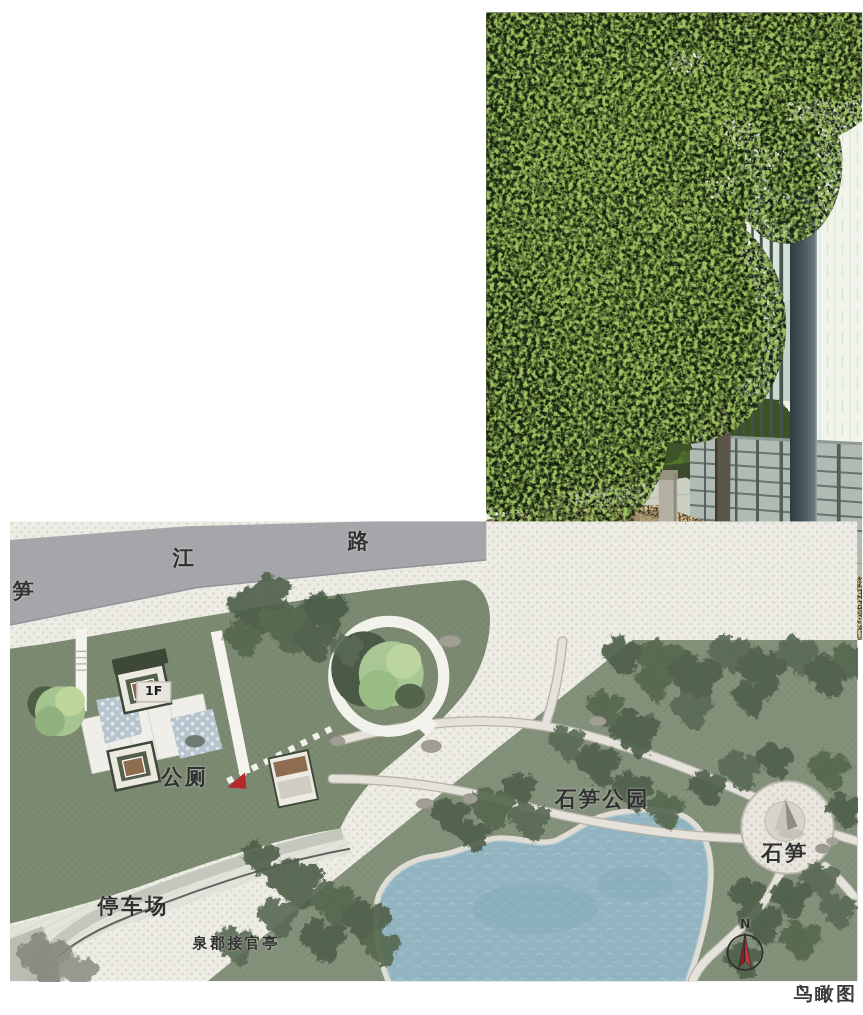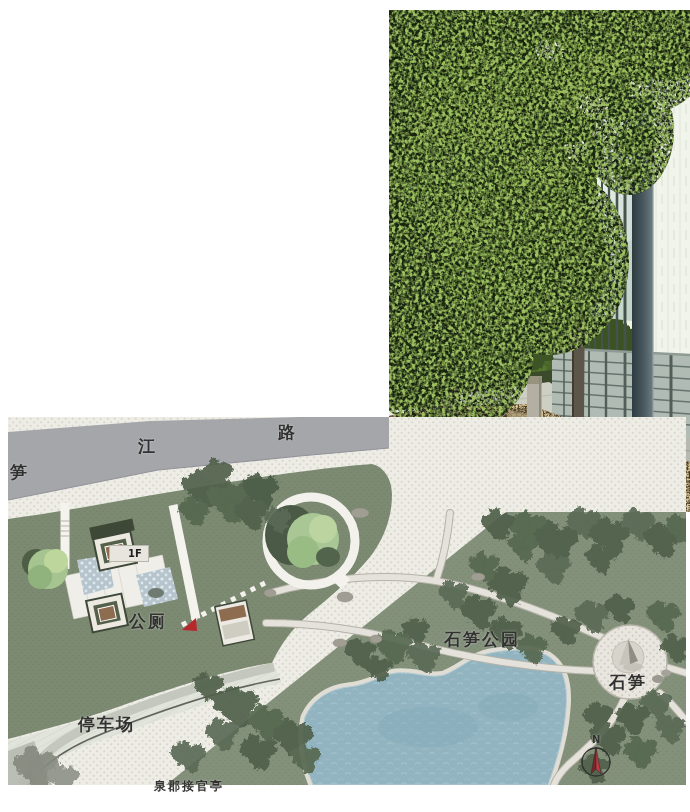--- a/index.html
+++ b/index.html
@@ -9,21 +9,21 @@
   .plan-wrap{position:absolute;left:8px;top:417px;width:678px;height:368px;}
   .plan-wrap svg,.photo-wrap svg{display:block;}
   .plan-label{position:absolute;color:#313131;font-weight:bold;white-space:nowrap;
               text-shadow:0 0 2px rgba(236,235,228,.7);}
   .lbl-road{font-size:17px;letter-spacing:1px;}
   .lbl-med{font-size:17px;letter-spacing:2px;}
   .lbl-sm{font-size:12px;letter-spacing:2px;}
   .lbl-n{font-size:10px;font-weight:bold;letter-spacing:0;}
   .tag-1f{position:absolute;left:101px;top:128px;width:26px;height:15px;background:#e7e5de;
           border:1px solid #b9b6ac;color:#1d1d1d;font-size:10px;font-weight:bold;
-          text-align:center;line-height:15px;padding-left:12px;}
+          text-align:center;line-height:15px;}
   .caption{position:absolute;left:486px;top:786px;width:200px;text-align:right;
            font-size:15px;font-weight:bold;color:#3b3b3b;letter-spacing:2px;}
 </style>
 </head>
 <body>
 
 <div class="page">
 
   <div class="photo-wrap">
   <svg width="301" height="502" viewBox="0 0 301 502">
@@ -479,20 +479,21 @@
       <polygon points="588,330 593,357 588,352" fill="#c23a40" stroke="#2f2f2f" stroke-width="0.6"></polygon>
     </g>
   </svg>
 
   <div class="plan-label lbl-road" style="left:2px;top:44px;">笋</div>
   <div class="plan-label lbl-road" style="left:130px;top:18px;">江</div>
   <div class="plan-label lbl-road" style="left:270px;top:4px;">路</div>
   <div class="tag-1f">1F</div>
   <div class="plan-label lbl-med" style="left:121px;top:193px;">公厕</div>
   <div class="plan-label lbl-med" style="left:70px;top:296px;">停车场</div>
-  <div class="plan-label lbl-sm" style="left:146px;top:361px;">泉郡接官亭</div>
+  <div class="plan-label lbl-sm" style="left:146px;top:329px;">泉郡接官亭</div>
   <div class="plan-label lbl-med" style="left:436px;top:211px;">石笋公园</div>
   <div class="plan-label lbl-med" style="left:601px;top:254px;">石笋</div>
   <div class="plan-label lbl-n" style="left:584px;top:317px;">N</div>
   </div>
 
+  <div class="caption">鸟瞰图</div>
 
 </div>
 
 </body></html>

